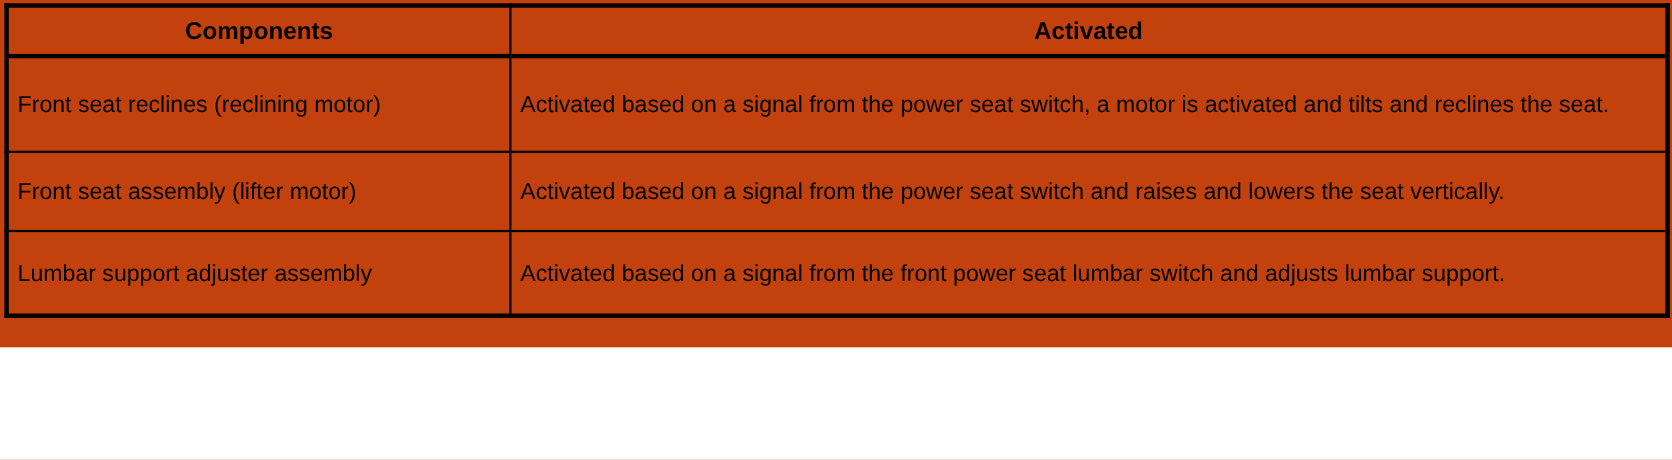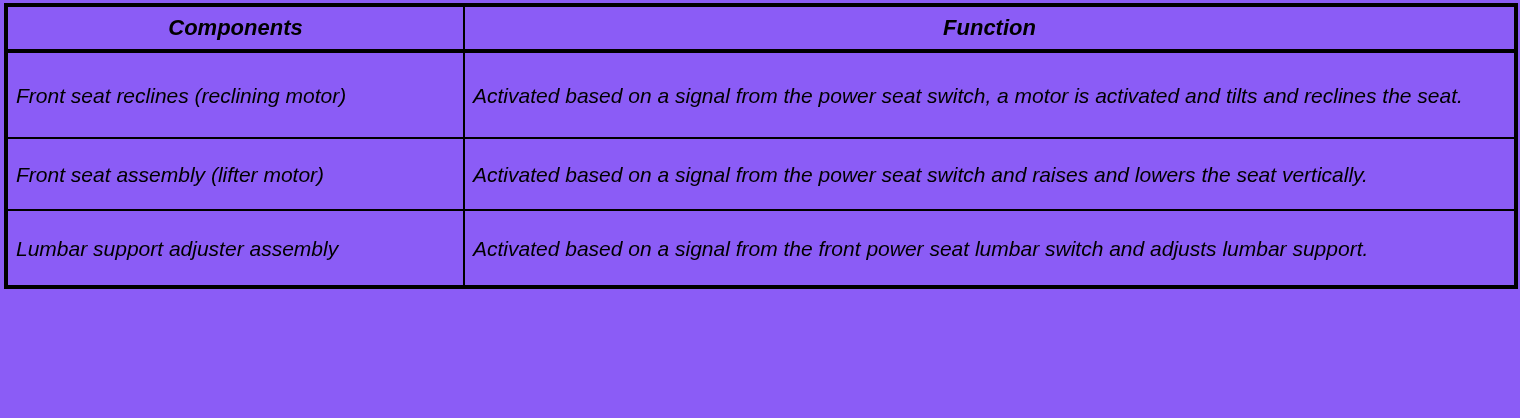--- a/index.html
+++ b/index.html
@@ -3,25 +3,24 @@
 <meta charset="utf-8">
 <style>
   html, body {
     margin: 0;
     padding: 0;
     background: #ffffff;
     font-family: "Liberation Sans", "DejaVu Sans", sans-serif;
   }
   .page {
     width: 1520px;
-    height: 418px;
-    background: #8b5cf6;
+    height: 316px;
+    background: #c2410c;
     box-sizing: border-box;
     padding: 3px 4px;
-    font-style: italic;
   }
   table.spec-table {
     border-collapse: collapse;
     width: 1510px;
     table-layout: fixed;
     color: #000000;
   }
   table.spec-table, table.spec-table th, table.spec-table td {
     border: 2px solid #000000;
   }
@@ -59,21 +58,21 @@
 
 <div class="page">
   <table class="spec-table">
     <colgroup>
       <col class="col-components">
       <col class="col-function">
     </colgroup>
     <thead>
       <tr>
         <th>Components</th>
-        <th>Function</th>
+        <th>Activated</th>
       </tr>
     </thead>
     <tbody>
       <tr class="row-2">
         <td>Front seat reclines (reclining motor)</td>
         <td>Activated based on a signal from the power seat switch, a motor is activated and tilts and reclines the seat.</td>
       </tr>
       <tr class="row-4">
         <td>Front seat assembly (lifter motor)</td>
         <td>Activated based on a signal from the power seat switch and raises and lowers the seat vertically.</td>

